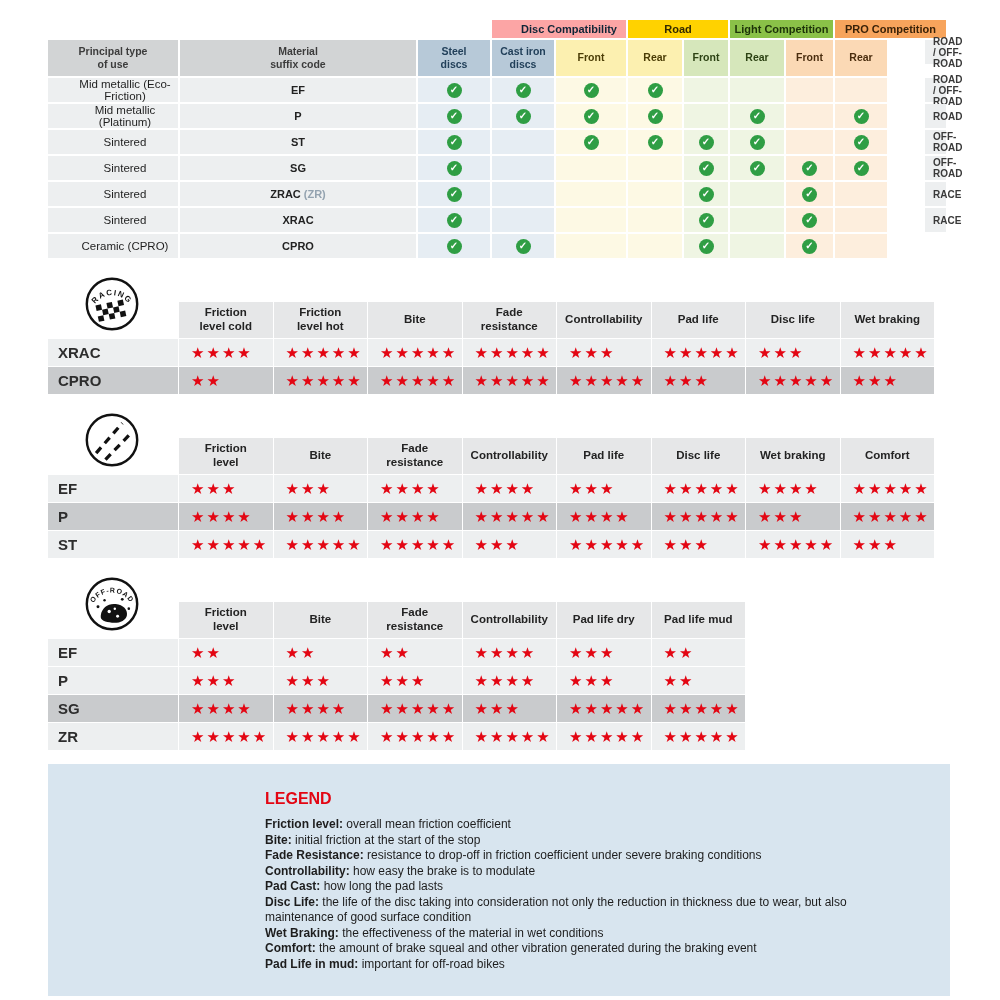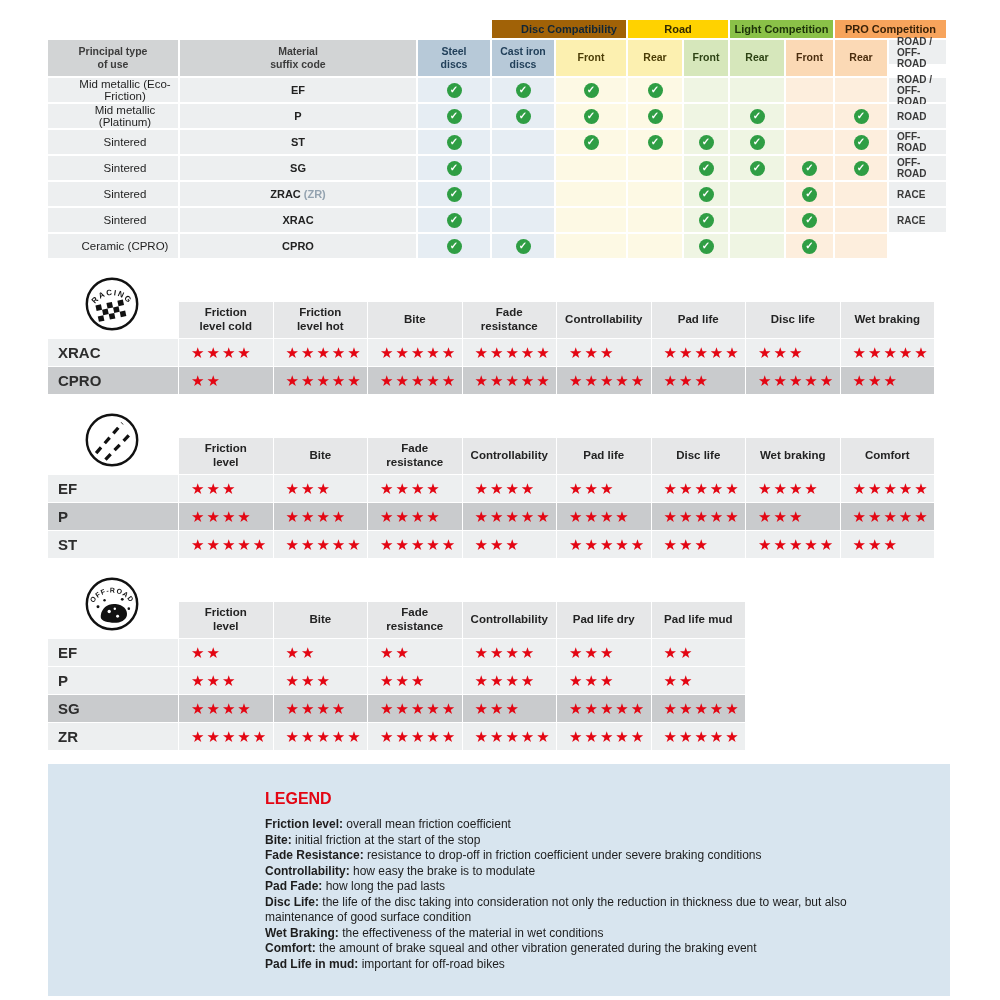--- a/index.html
+++ b/index.html
@@ -6,38 +6,38 @@
   html,body { width:1000px; height:1000px; background:#ffffff; overflow:hidden;
               font-family:"Liberation Sans", sans-serif; color:#2d2d2d; }
   .page { padding:20px 0 0 48px; width:1000px; }
 
   
   .compat-grid { display:grid; gap:2px; width:900px;
     grid-template-columns:130px 236px 72px 62px 70px 54px 44px 54px 47px 52px 57px; }
   .cell { display:flex; align-items:center; justify-content:center; text-align:center; }
   .group-spacer { grid-column:1 / span 3; background:transparent; }
   .group { grid-column:span 2; height:18px; font-size:11px; font-weight:bold; }
-  .g-disc  { background:#a16207; color:#0f2537;padding-left:20px; }
+  .g-disc  { background:#fca5a5; color:#0f2537;padding-left:20px; }
   .g-road  { background:#ffd200; color:#332a00; }
   .g-light { background:#8ac148; color:#1d3309; }
   .g-pro   { background:#f7a45c; color:#3a2208; }
   .hd { height:36px; font-size:10.5px; font-weight:bold; white-space:pre-line; line-height:1.25; }
   .hd-gray  { background:#d2d4d5; color:#3c3c3c;text-align:center; }
   .hd-disc  { background:#b7c9d8; color:#22405a; }
   .hd-road  { background:#fcf0b0; color:#4a3c05; }
   .hd-light { background:#d6e7bb; color:#2c4213; }
   .hd-pro   { background:#fbd9b5; color:#4a2d0e; }
   .row-cell { height:24px; font-size:11px; }
   .c-gray  { background:#edeff0; }
   .c-disc  { background:#e6edf3; }
   .c-road  { background:#fdf9e4; }
   .c-light { background:#eff5e3; }
   .c-pro   { background:#fdeedd; }
   .use-cell  { justify-content:flex-start; padding-left:8px; text-align:left;
-               font-size:10px; font-weight:bold; color:#3a3a3a; }
+               font-size:10px; font-weight:bold; color:#3a3a3a;margin-left:36px; }
   .tech-cell { font-size:11.5px; color:#1f1f1f;padding-left:24px; }
   .code-cell { font-size:11px; font-weight:bold; color:#222; }
   .code-note { color:#94a3b0; margin-left:3px; font-weight:bold; }
   .check { width:15px; height:15px; border-radius:50%; background:#2f9e44; color:#fff;
            font-size:10px; font-weight:bold; display:flex; align-items:center;
            justify-content:center; line-height:1; }
 
   
   .perf-section { position:relative; margin-top:44px; }
   .perf-icon { position:absolute; left:36px; top:-26px; width:56px; height:56px; }
@@ -389,21 +389,21 @@
       </div>
   </div>
 
   <div class="legend">
     <div class="legend-title">LEGEND</div>
     <div id="legend-items">
         <div class="legend-item"><b>Friction level:</b> overall mean friction coefficient</div>
         <div class="legend-item"><b>Bite:</b> initial friction at the start of the stop</div>
         <div class="legend-item"><b>Fade Resistance:</b> resistance to drop-off in friction coefficient under severe braking conditions</div>
         <div class="legend-item"><b>Controllability:</b> how easy the brake is to modulate</div>
-        <div class="legend-item"><b>Pad Fade:</b> how long the pad lasts</div>
+        <div class="legend-item"><b>Pad Cast:</b> how long the pad lasts</div>
         <div class="legend-item"><b>Disc Life:</b> the life of the disc taking into consideration not only the reduction in thickness due to wear, but also maintenance of good surface condition</div>
         <div class="legend-item"><b>Wet Braking:</b> the effectiveness of the material in wet conditions</div>
         <div class="legend-item"><b>Comfort:</b> the amount of brake squeal and other vibration generated during the braking event</div>
         <div class="legend-item"><b>Pad Life in mud:</b> important for off-road bikes</div>
       </div>
   </div>
 
 </div>
 
 </body></html>

